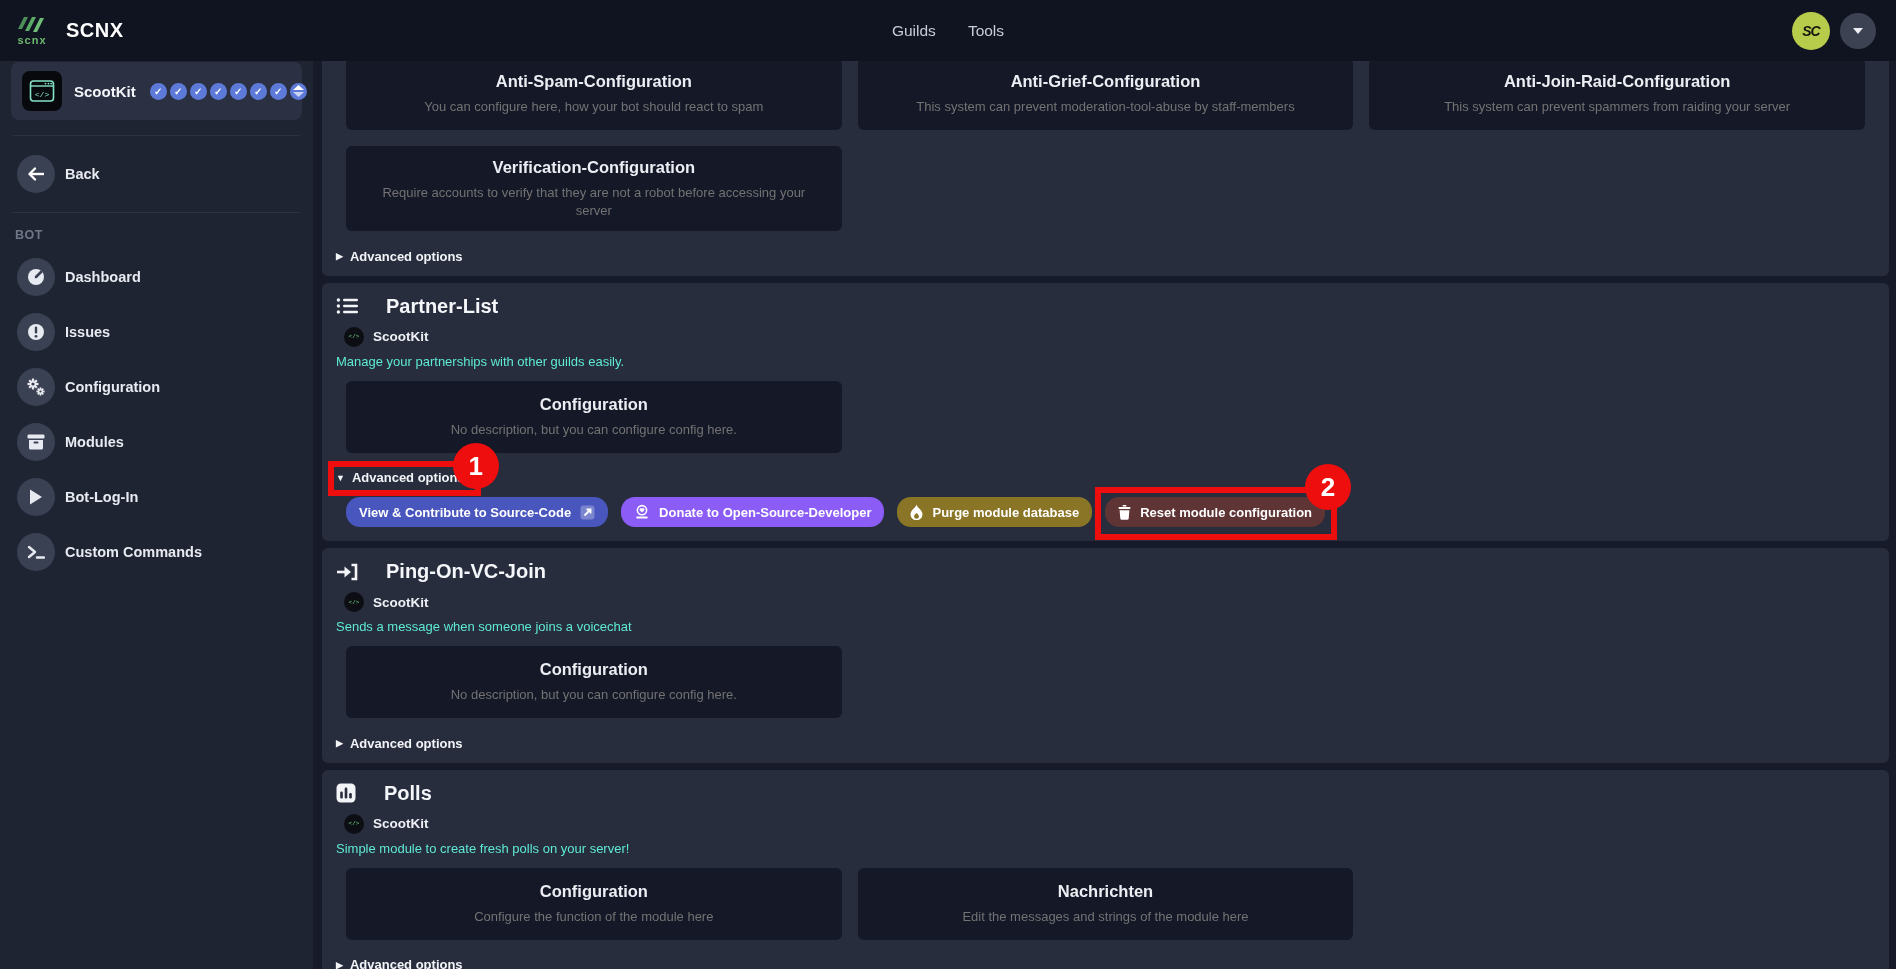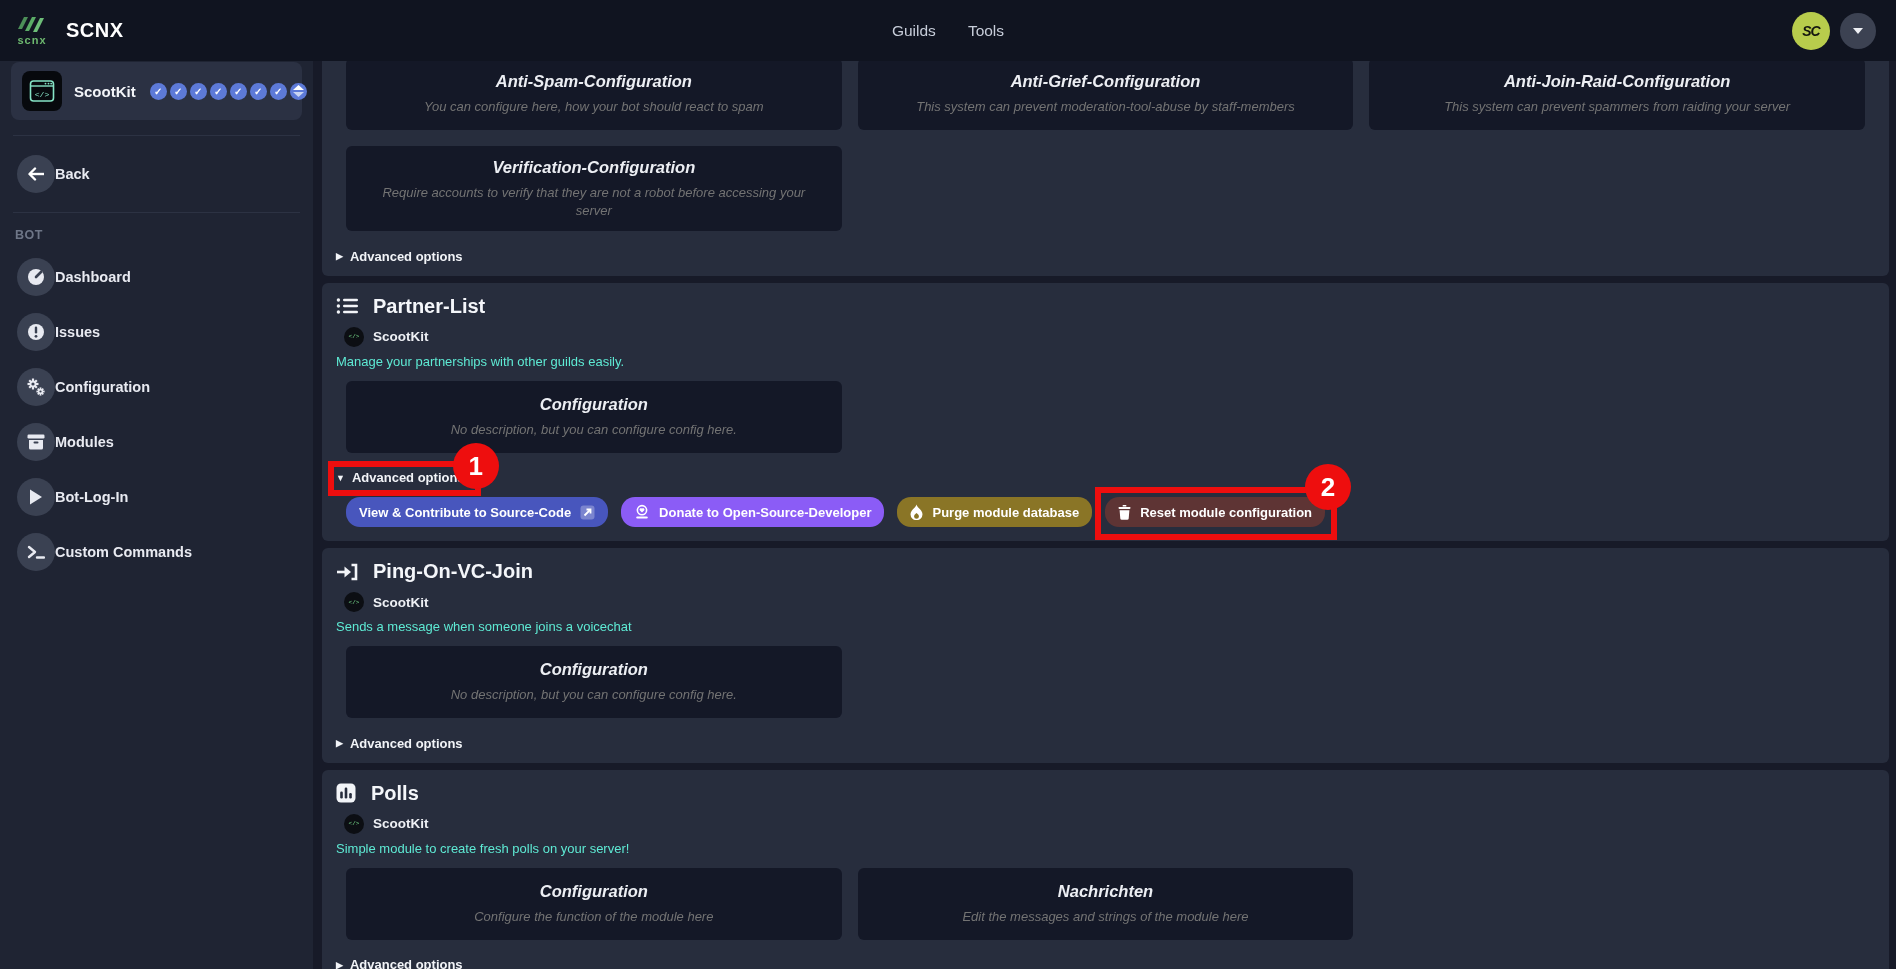--- a/index.html
+++ b/index.html
@@ -27,39 +27,39 @@
 
   
   .sidebar { position:absolute; top:48px; left:0; bottom:0; width:313px; background:#1f2433; padding:14px 11px; z-index:20; }
   .guild-card { background:#2b3143; border-radius:8px; padding:9px 11px; display:flex; align-items:center; gap:12px; }
   .guild-avatar { width:40px; height:40px; border-radius:8px; background:#07090d; display:flex; align-items:center; justify-content:center; flex:0 0 auto; }
   .guild-name { font-size:15px; font-weight:bold; color:#f3f5f9; white-space:nowrap; }
   .badges { display:flex; gap:3px; margin-left:2px; }
   .badge { width:17px; height:17px; border-radius:50%; background:#5d7ad8; color:#fff;
     display:flex; align-items:center; justify-content:center; font-size:10px; font-weight:bold; flex:0 0 auto; }
   .divider { height:1px; background:#2c3243; border:0; margin:15px 2px; }
-  .side-row { display:flex; align-items:center; gap:0; padding:4px 6px; cursor:pointer; }
+  .side-row { display:flex; align-items:center; gap:10px; padding:4px 6px; cursor:pointer; }
   .icon-circle { width:38px; height:38px; border-radius:50%; background:#3a4152; display:flex; align-items:center; justify-content:center; flex:0 0 auto; color:#e8eaf1; }
   .side-label { font-size:14.5px; font-weight:bold; color:#e8eaf1; }
   .side-section-label { color:#6e7687; font-size:12.5px; font-weight:bold; letter-spacing:.5px; margin:4px 4px 12px; }
   .nav-item { margin-bottom:9px; }
 
   
   .main { position:absolute; top:48px; left:313px; right:0; bottom:-300px; padding:0 7px 0 9px; }
   .panel { background:#272d3d; border-radius:6px; padding:10px 12px 12px; margin-bottom:7px; }
   .panel-first { border-radius:0 0 6px 6px; padding-top:10px; }
-  .card-grid { display:grid; grid-template-columns:repeat(3,1fr); gap:16px; margin:12px 12px 0;font-style:italic; }
+  .card-grid { display:grid; grid-template-columns:repeat(3,1fr); gap:16px; margin:12px 12px 0; }
   .card { background:#141827; border-radius:6px; min-height:72px; padding:12px 18px;
     display:flex; flex-direction:column; align-items:center; justify-content:center; text-align:center; cursor:pointer; }
   .card-title { font-size:16.5px; font-weight:bold; color:#eceef3; margin-bottom:7px; }
   .card-desc { font-size:13px; color:#737373; line-height:1.35; }
   .adv-row { margin:14px 0 0 2px; }
   .adv-toggle { display:inline-flex; align-items:center; gap:7px; font-size:13px; font-weight:bold; color:#f2f4f8; cursor:pointer; position:relative; }
   .tri { font-size:9px; color:#f2f4f8; }
-  .sec-header { display:flex; align-items:center; gap:15px; padding:2px 2px 0; }
+  .sec-header { display:flex; align-items:center; gap:28px; padding:2px 2px 0; }
   .sec-title { font-size:20px; font-weight:bold; color:#f4f6fa; }
   .owner-row { display:flex; align-items:center; gap:9px; margin:9px 0 0 10px; }
   .mini-avatar { width:20px; height:20px; border-radius:50%; background:#0c0e13; display:flex; align-items:center; justify-content:center;
     color:#79df8e; font-size:6px; font-family:"Liberation Mono", monospace; overflow:hidden; }
   .owner-name { font-size:13.5px; font-weight:bold; color:#eef0f5; }
   .sec-desc { font-size:13px; color:#5eead4; margin:7px 0 0 2px; }
   .btn-row { display:flex; align-items:center; gap:13px; margin:12px 0 2px 12px; }
   .btn { display:inline-flex; align-items:center; gap:9px; height:30px; padding:0 13px; border-radius:14px;
     font-size:13px; font-weight:bold; color:#ffffff; cursor:pointer; white-space:nowrap; border:0; font-family:inherit; }
   .btn-blue { background:#4856bd; }

